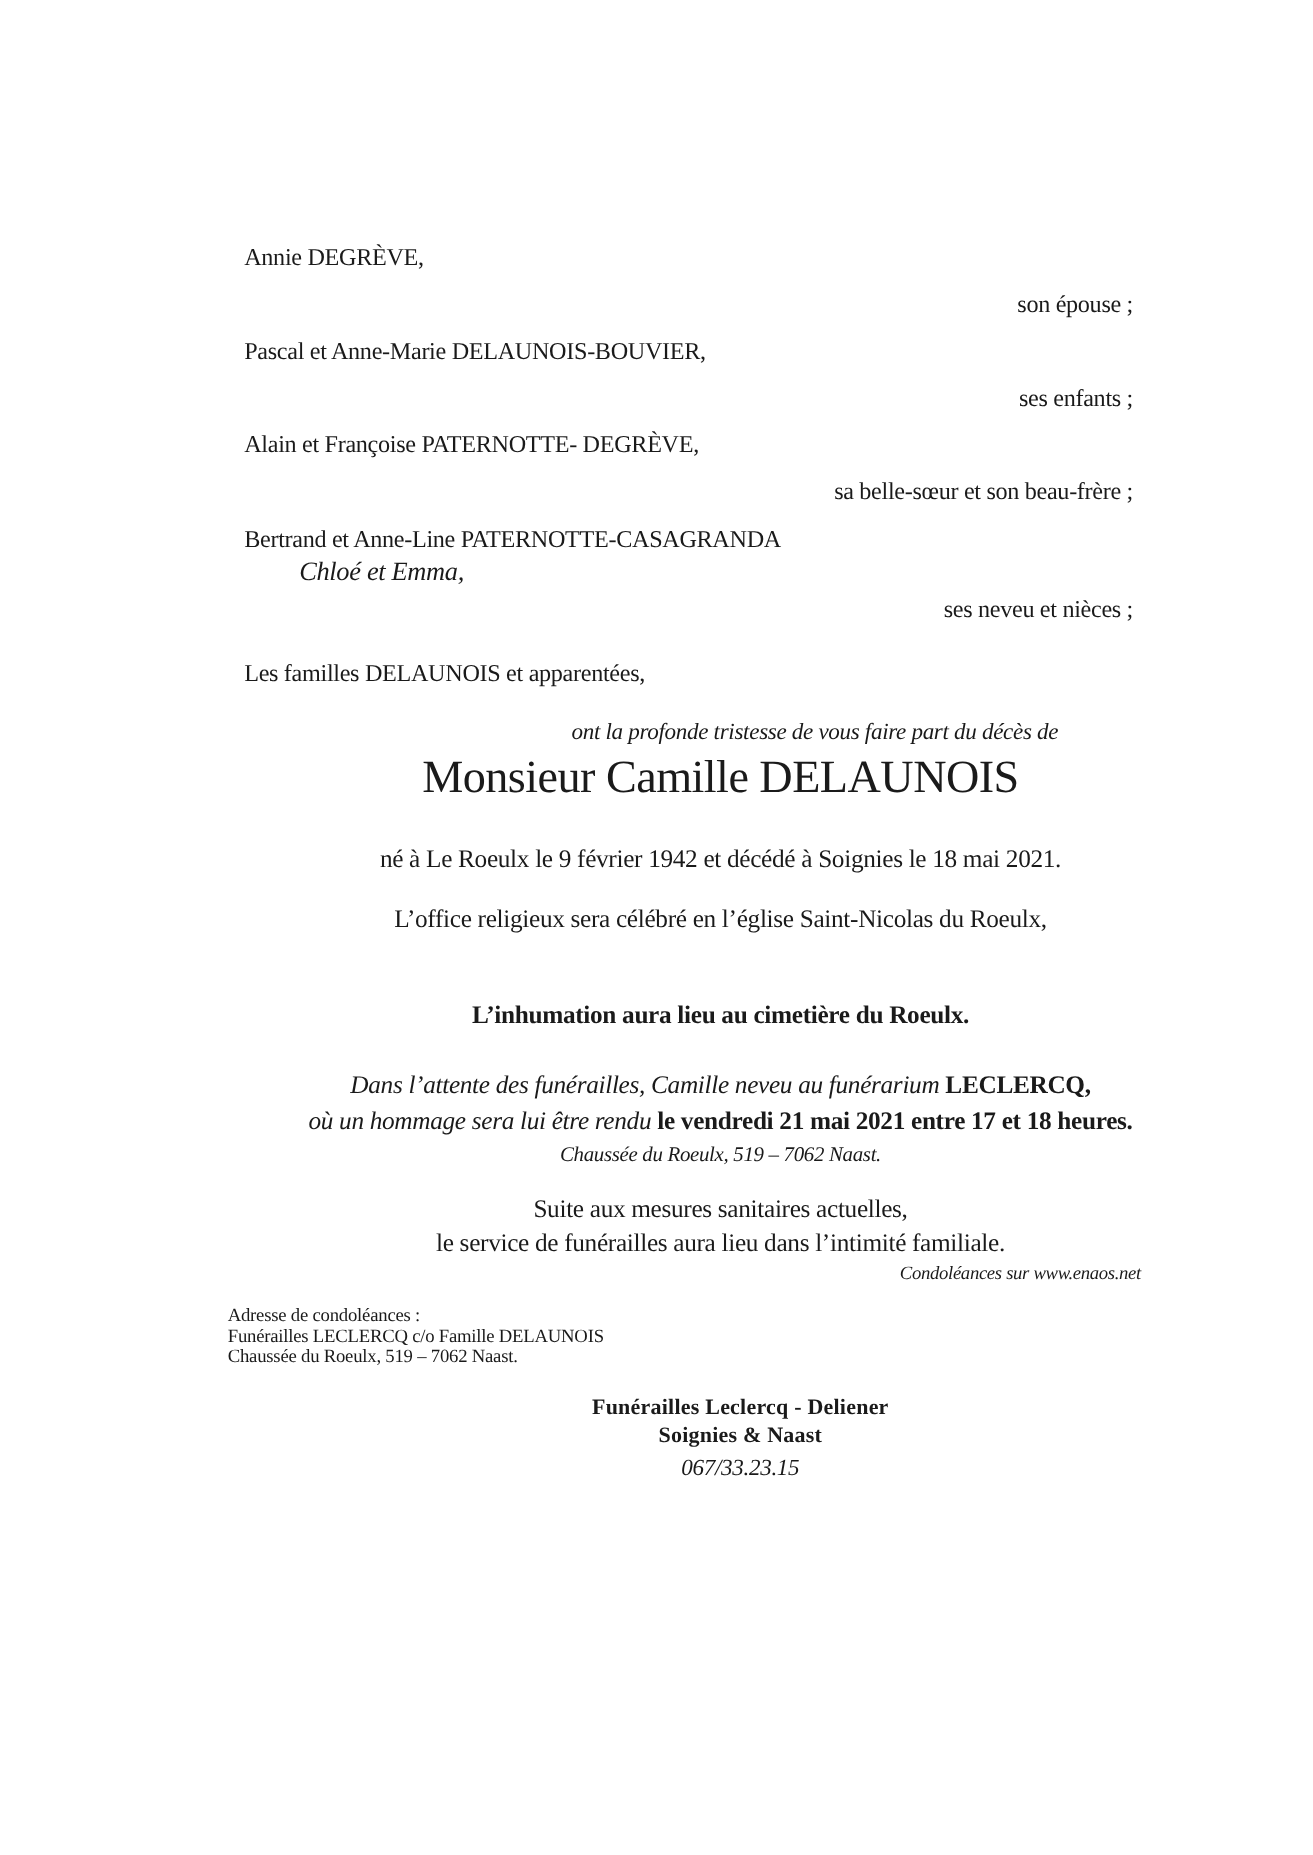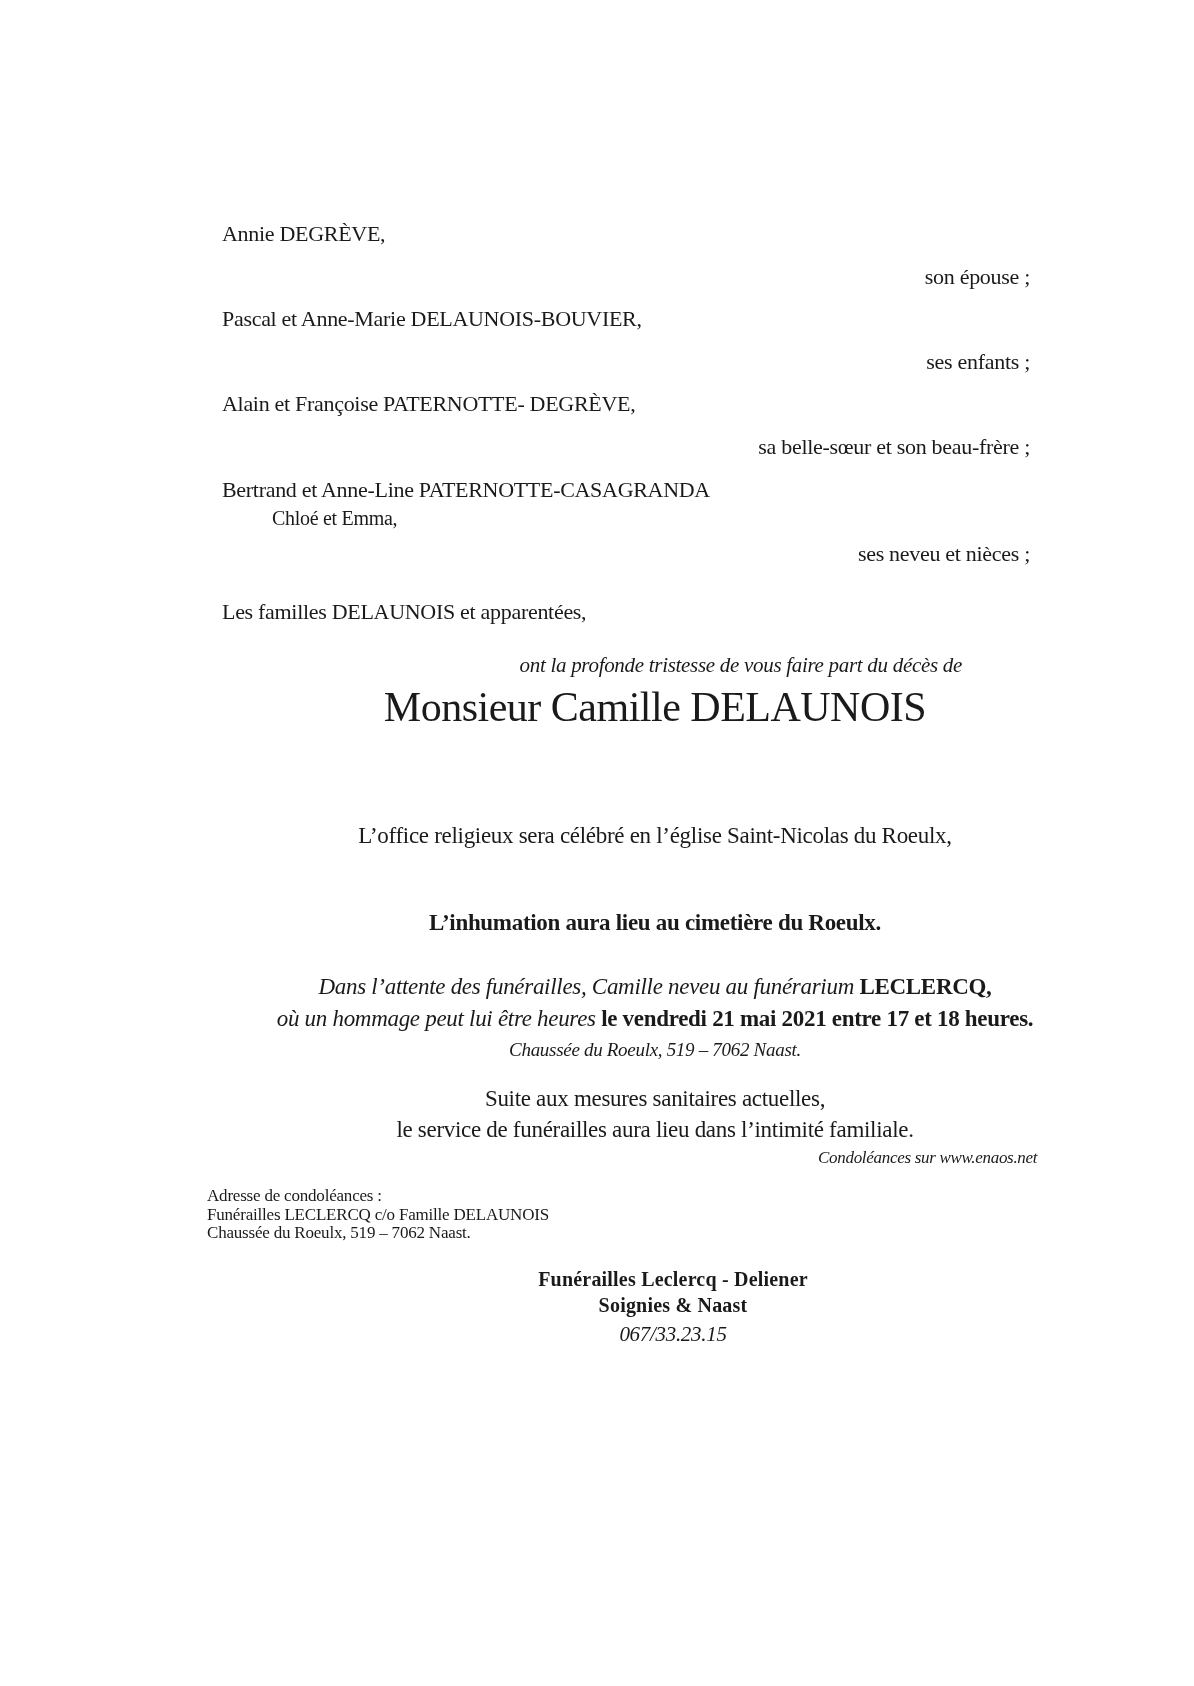--- a/index.html
+++ b/index.html
@@ -24,21 +24,22 @@
   .names {
     left: 222px;
     font-size: 22px;
   }
   .relation {
     right: 126px;
     font-size: 22px;
   }
   .sub-names {
     left: 272px;
-    font-size: 20px;
+    font-size: 24px;
+    font-style: italic;
   }
   .centered {
     left: 655px;
     transform: translateX(-50%);
     text-align: left;
   }
   .intro {
     right: 194px;
     font-size: 21px;
     font-style: italic;
@@ -89,29 +90,30 @@
   <div class="line names" style="top:477px">Bertrand et Anne-Line PATERNOTTE-CASAGRANDA</div>
   <div class="line sub-names" style="top:507px">Chloé et Emma,</div>
   <div class="line relation" style="top:541px">ses neveu et nièces ;</div>
 
   <div class="line names" style="top:599px">Les familles DELAUNOIS et apparentées,</div>
 
   <div class="line intro" style="top:653px">ont la profonde tristesse de vous faire part du décès de</div>
 
   <div class="line centered deceased" style="top:683px">Monsieur Camille DELAUNOIS</div>
 
+  <div class="line centered body-22" style="top:768px">né à Le Roeulx le 9 février 1942 et décédé à Soignies le 18 mai 2021.</div>
 
   <div class="line centered body-22" style="top:823px">L’office religieux sera célébré en l’église Saint-Nicolas du Roeulx,</div>
 
 
   <div class="line centered bold-22" style="top:910px">L’inhumation aura lieu au cimetière du Roeulx.</div>
 
   <div class="line centered mixed" style="top:974px"><span class="it">Dans l’attente des funérailles, Camille neveu au funérarium </span><span class="bd">LECLERCQ,</span></div>
 
-  <div class="line centered mixed" style="top:1006px"><span class="it">où un hommage peut lui être heures </span><span class="bd">le vendredi 21 mai 2021 entre 17 et 18 heures.</span></div>
+  <div class="line centered mixed" style="top:1006px"><span class="it">où un hommage sera lui être rendu </span><span class="bd">le vendredi 21 mai 2021 entre 17 et 18 heures.</span></div>
 
   <div class="line centered small-italic" style="top:1039px">Chaussée du Roeulx, 519 – 7062 Naast.</div>
 
   <div class="line centered body-22" style="top:1086px">Suite aux mesures sanitaires actuelles,</div>
   <div class="line centered body-22" style="top:1117px">le service de funérailles aura lieu dans l’intimité familiale.</div>
 
   <div class="line condol" style="top:1186px">Adresse de condoléances :</div>
   <div class="line condol" style="top:1205px">Funérailles LECLERCQ c/o Famille DELAUNOIS</div>
   <div class="line condol" style="top:1223px">Chaussée du Roeulx, 519 – 7062 Naast.</div>
 

